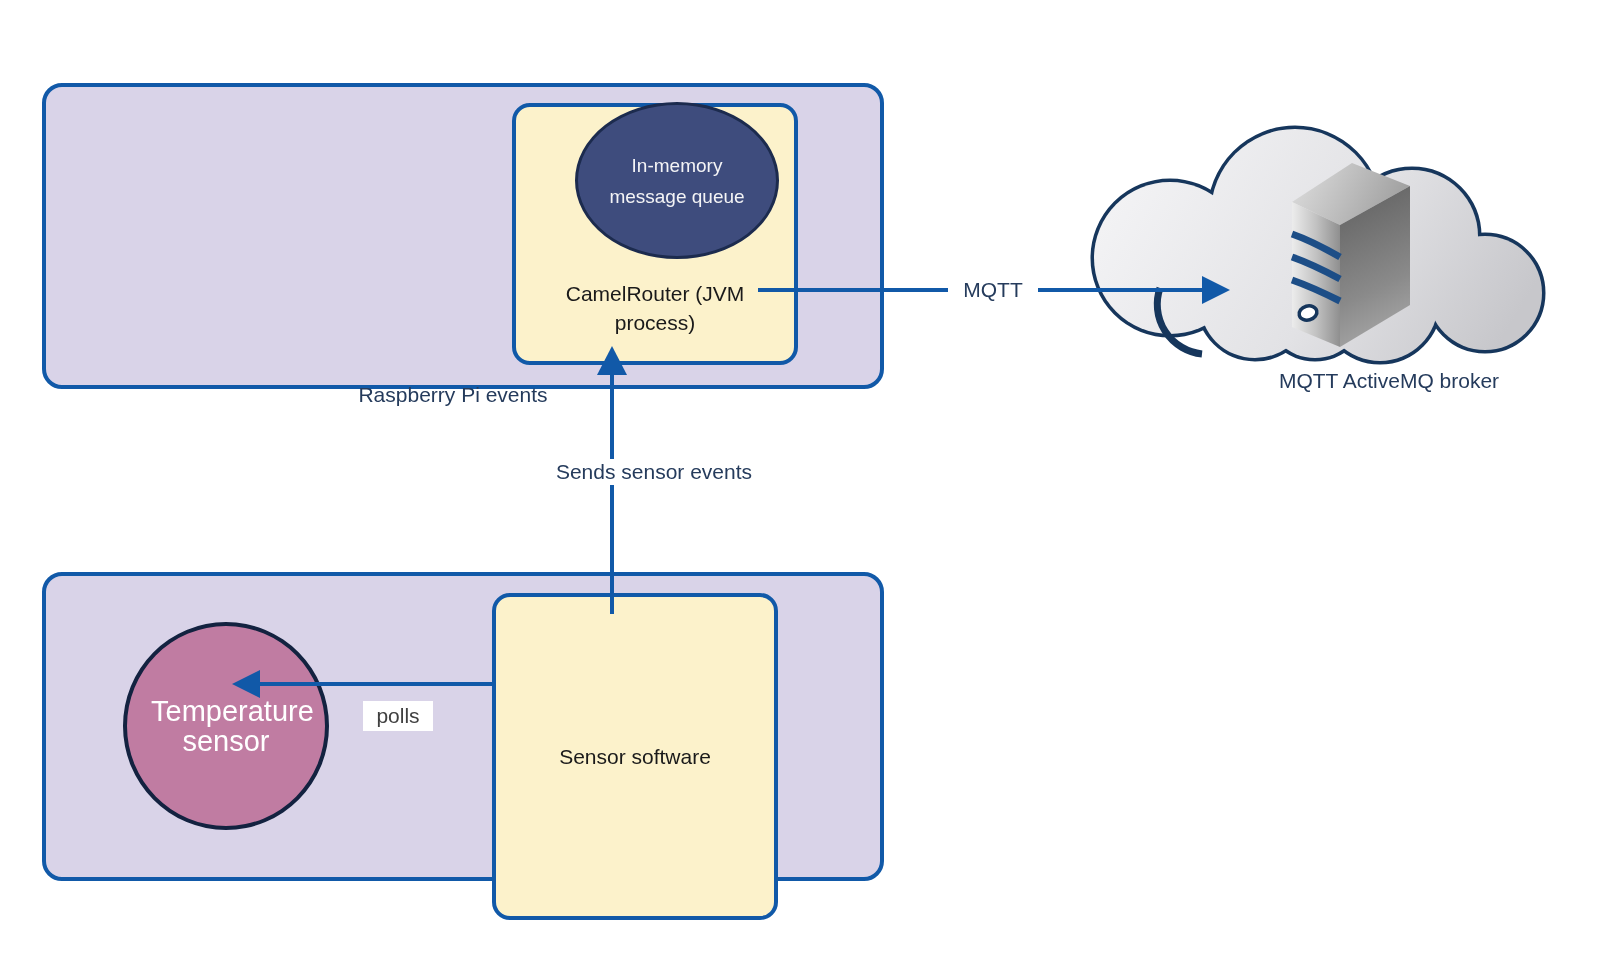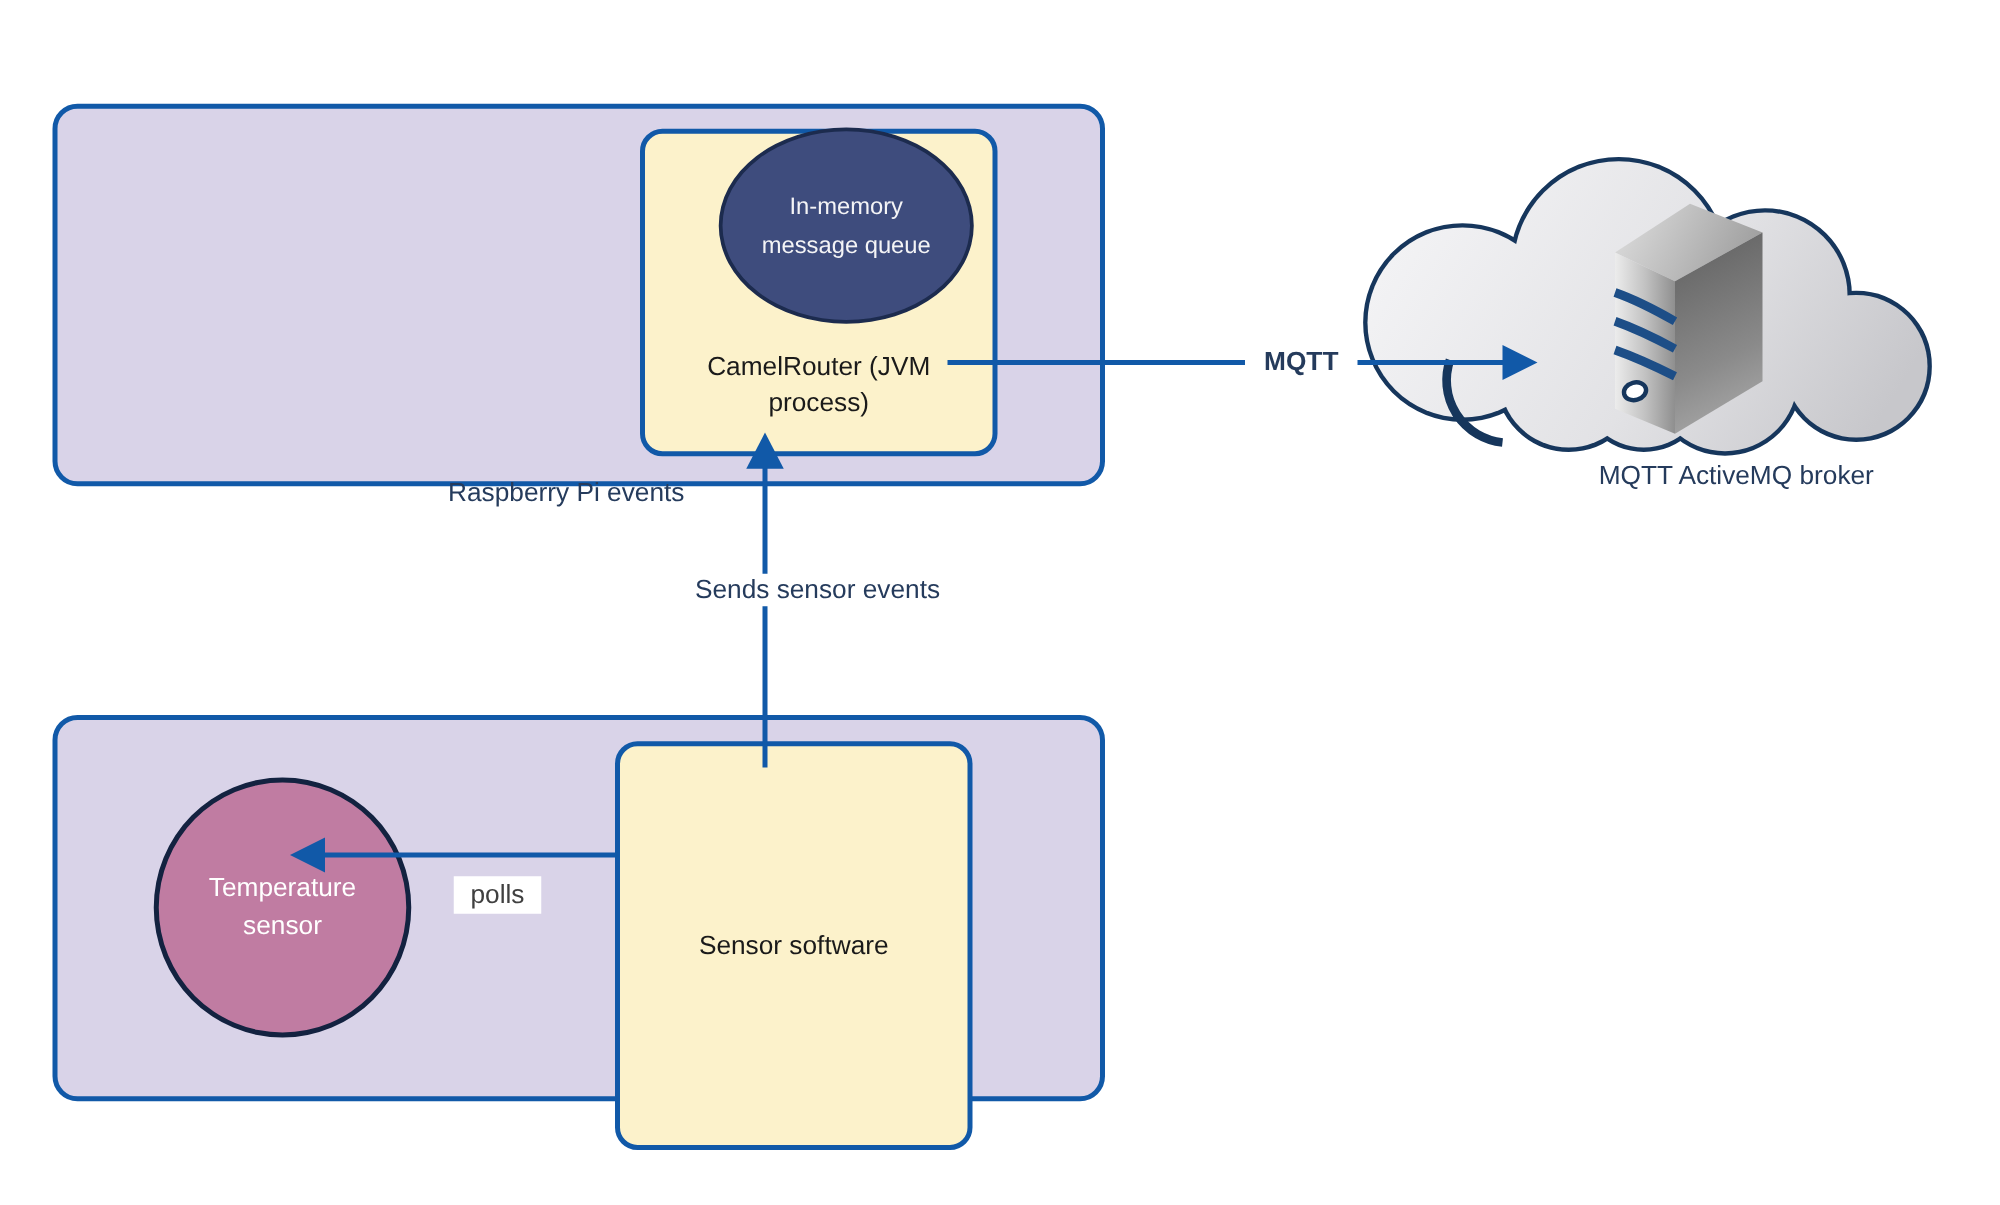--- a/index.html
+++ b/index.html
@@ -17,21 +17,21 @@
   }
   .caption{
     position:absolute;color:#253b5c;font-size:21px;text-align:center;white-space:nowrap;
   }
   .box-label{color:#1a1a1a;font-size:21px;text-align:center;}
   .ellipse{position:absolute;border-radius:50%;box-sizing:border-box;
     display:flex;align-items:center;justify-content:center;text-align:center;}
   .queue-ellipse{background:#3e4c7d;border:3px solid #1c2b4e;color:#f4f4f6;
     font-size:19px;line-height:31px;}
   .temp-ellipse{background:#c07ca2;border:4px solid #132240;color:#ffffff;
-    font-size:21px;line-height:30px;align-items:center;}
+    font-size:29px;line-height:30px;align-items:center;}
   .arrow-line{position:absolute;background:#1159a8;}
   .edge-label{
     position:absolute;background:#ffffff;color:#253b5c;font-size:21px;
     text-align:center;line-height:26px;
   }
   .tri{position:absolute;width:0;height:0;}
   .tri-up{border-left:15px solid transparent;border-right:15px solid transparent;
     border-bottom:29px solid #1159a8;}
   .tri-right{border-top:14px solid transparent;border-bottom:14px solid transparent;
     border-left:28px solid #1159a8;}
@@ -119,21 +119,21 @@
       <path d="M 232 139 Q 252 146 280 161" fill="none" stroke="#1d4e87" stroke-width="7"></path>
       <path d="M 232 162 Q 252 169 280 183" fill="none" stroke="#1d4e87" stroke-width="7"></path>
       <ellipse cx="248" cy="195" rx="9" ry="7" fill="#ffffff" stroke="#16365c" stroke-width="3.5" transform="rotate(-15 248 195)"></ellipse>
     </g>
   </svg>
 
   <div class="caption" style="left:1239px;width:300px;top:369px;">MQTT ActiveMQ broker</div>
 
   <div class="arrow-line" style="left:758px;top:288px;width:446px;height:4px;"></div>
   <div class="tri tri-right" style="left:1202px;top:276px;"></div>
-  <div class="edge-label" style="left:996px;top:277px;width:90px;font-weight:bold;">MQTT</div>
+  <div class="edge-label" style="left:948px;top:277px;width:90px;">MQTT</div>
 
   <div class="arrow-line" style="left:610px;top:374px;width:4px;height:240px;"></div>
   <div class="tri tri-up" style="left:597px;top:346px;"></div>
   <div class="edge-label" style="left:528px;top:459px;width:252px;">Sends sensor events</div>
 
   <div class="arrow-line" style="left:258px;top:682px;width:234px;height:4px;"></div>
   <div class="tri tri-left" style="left:232px;top:670px;"></div>
   <div class="edge-label" style="left:363px;top:701px;width:70px;line-height:30px;color:#404040;">polls</div>
 
 </div>

